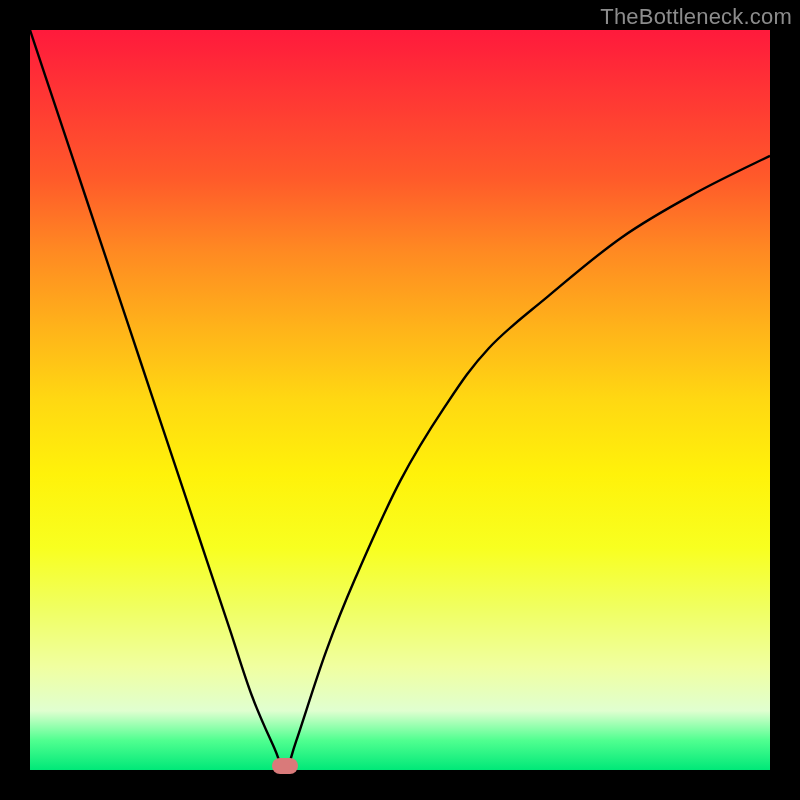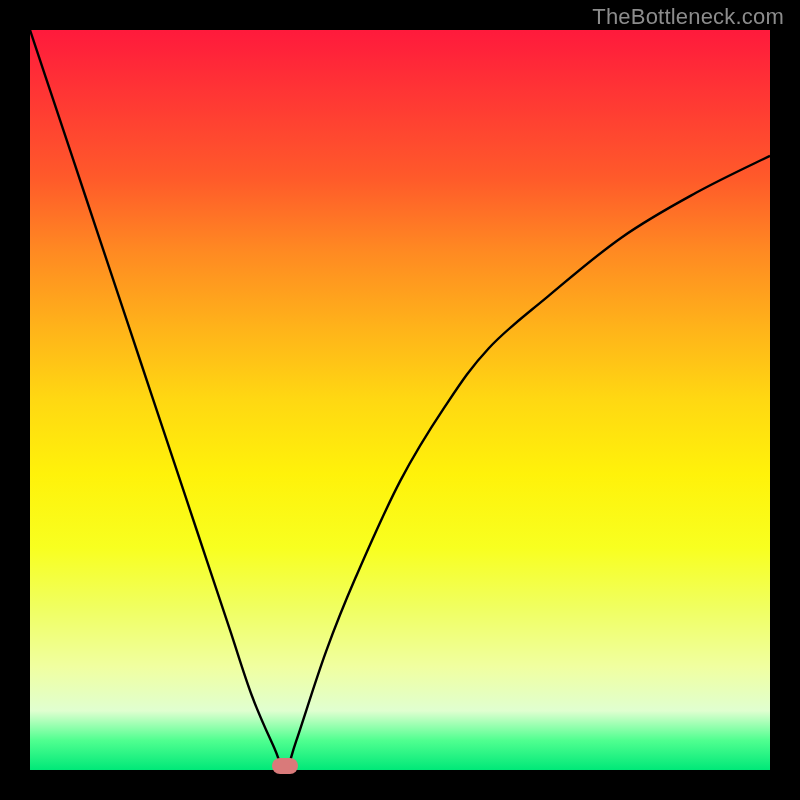--- a/index.html
+++ b/index.html
@@ -28,21 +28,21 @@
       #f8ff20 70%,
       #f0ff60 78%,
       #f0ffa0 86%,
       #e0ffd0 92%,
       #50ff90 96%,
       #00e878 100%);
   }
   .watermark {
     position: absolute;
     top: 4px;
-    right: 16px;
+    right: 8px;
     color: #8c8c8c;
     font-size: 22px;
     font-weight: 500;
     letter-spacing: 0.2px;
   }
   .curve-svg {
     position: absolute;
     left: 0;
     top: 0;
     width: 100%;

